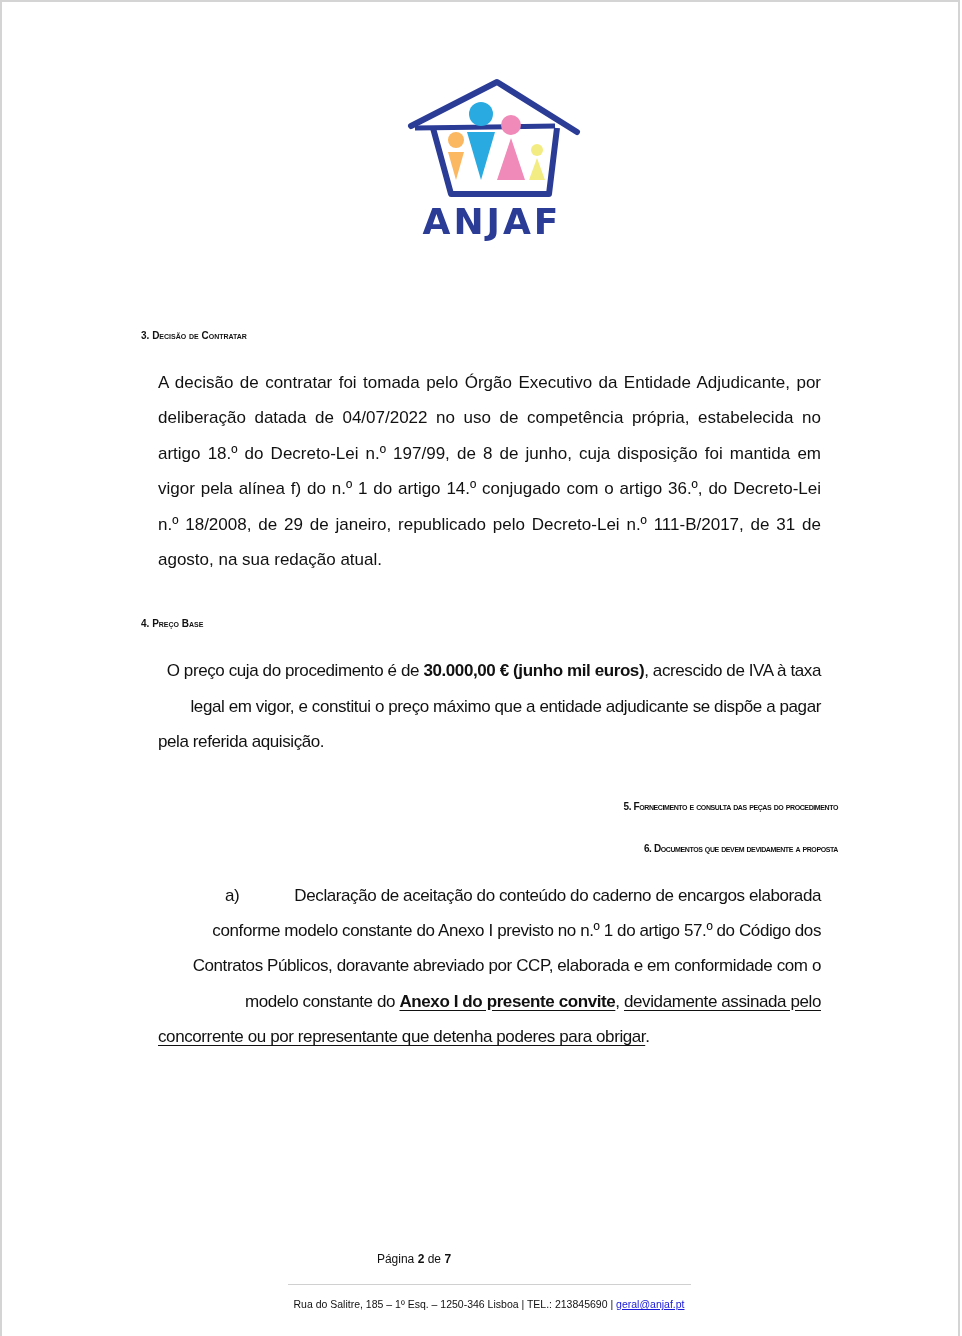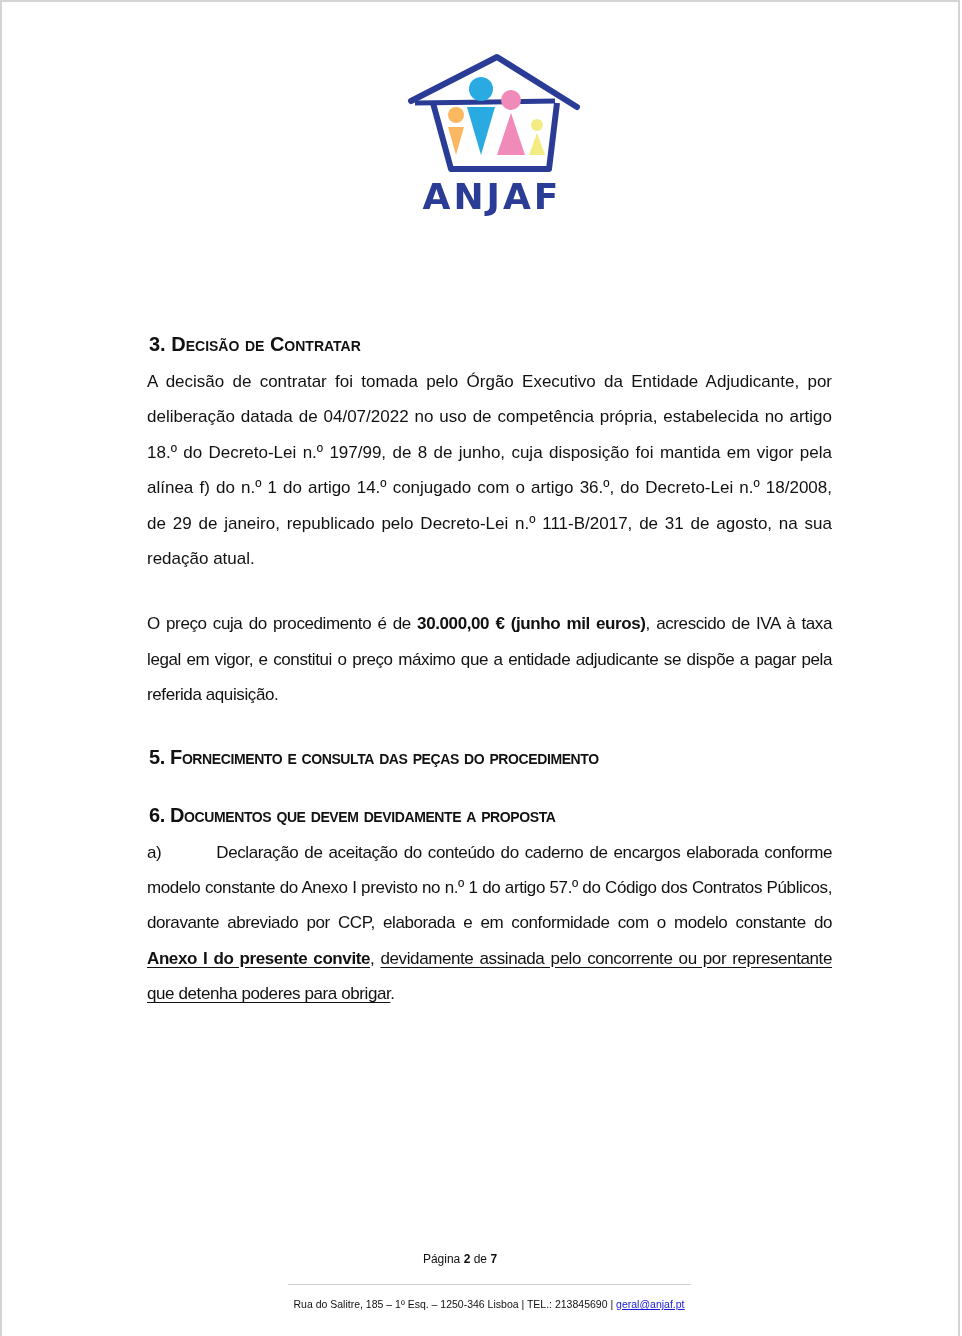--- a/index.html
+++ b/index.html
@@ -9,42 +9,42 @@
     font-family: "Liberation Sans", "DejaVu Sans", sans-serif;
     color: #111;
     position: relative;
   }
   .page-border {
     position: absolute; left: 0; top: 0; width: 960px; height: 1336px;
     border-left: 2px solid #d4d4d4; border-top: 2px solid #d4d4d4; border-right: 2px solid #d4d4d4;
     box-sizing: border-box;
   }
   .logo {
-    position: absolute; left: 405px; top: 51px; width: 180px; height: 170px;
+    position: absolute; left: 405px; top: 76px; width: 180px; height: 170px;
   }
   .logo svg { display: block; }
   .content {
     position: absolute; left: 141px; top: 324px; width: 697px;
     font-size: 17px; line-height: 35.4px;
   }
   .heading {
-    font-weight: bold; font-size: 20px; margin: 8px; line-height: 24px;
+    font-weight: bold; font-size: 10px; margin: 0; line-height: 24px;
     font-variant: small-caps;
   }
   .heading .num { font-variant: normal; }
-  .para { margin: 6px; text-align: justify; text-align-last: left; }
-  .narrow { font-family: "Liberation Sans", sans-serif; letter-spacing: -0.4px; }
+  .para { margin: 17px; text-align: justify; text-align-last: left; }
+  .narrow { font-family: "Liberation Sans", sans-serif; letter-spacing: -0.4px; text-align: right; }
   .gap1 { height: 18px; }
   .gap2 { height: 18px; }
   .tab { display: inline-block; width: 55px; }
   .u { text-decoration: underline; text-underline-offset: 3px; }
   b { font-weight: bold; }
   .footer-page {
     position: absolute; left: 0; width: 828px; top: 1252px; text-align: center;
-    font-size: 12px; color: #111; margin-left: 46px;
+    font-size: 12px; color: #111;
   }
   .footer-rule {
     position: absolute; left: 288px; width: 403px; top: 1284px; height: 1px; background: #d0d0d0;
   }
   .footer-addr {
     position: absolute; left: 0; width: 978px; top: 1298px; text-align: center;
     font-size: 10.5px; color: #111;
   }
   .footer-addr a { color: #1a1ad8; text-decoration: underline; }
 </style>
@@ -77,20 +77,24 @@
 <div class="content">
 
   <h3 class="heading">
     <span class="num">3.</span>
     <span>Decisão de Contratar</span>
   </h3>
   <p class="para">A decisão de contratar foi tomada pelo Órgão Executivo da Entidade Adjudicante, por deliberação datada de 04/07/2022 no uso de competência própria, estabelecida no artigo 18.º do Decreto-Lei n.º 197/99, de 8 de junho, cuja disposição foi mantida em vigor pela alínea f) do n.º 1 do artigo 14.º conjugado com o artigo 36.º, do Decreto-Lei n.º 18/2008, de 29 de janeiro, republicado pelo Decreto-Lei n.º 111-B/2017, de 31 de agosto, na sua redação atual.</p>
 
   <div class="gap1"></div>
 
+  <h3 class="heading">
+    <span class="num">4.</span>
+    <span>Preço Base</span>
+  </h3>
   <p class="para narrow"><span>O preço cuja do procedimento é de </span><b>30.000,00 € (junho mil euros)</b><span>, acrescido de IVA à taxa legal em vigor, e constitui o preço máximo que a entidade adjudicante se dispõe a pagar pela referida aquisição.</span></p>
 
   <div class="gap2"></div>
 
   <h3 class="heading narrow">
     <span class="num">5.</span>
     <span>Fornecimento e consulta das peças do procedimento</span>
   </h3>
 
   <div class="gap2"></div>

